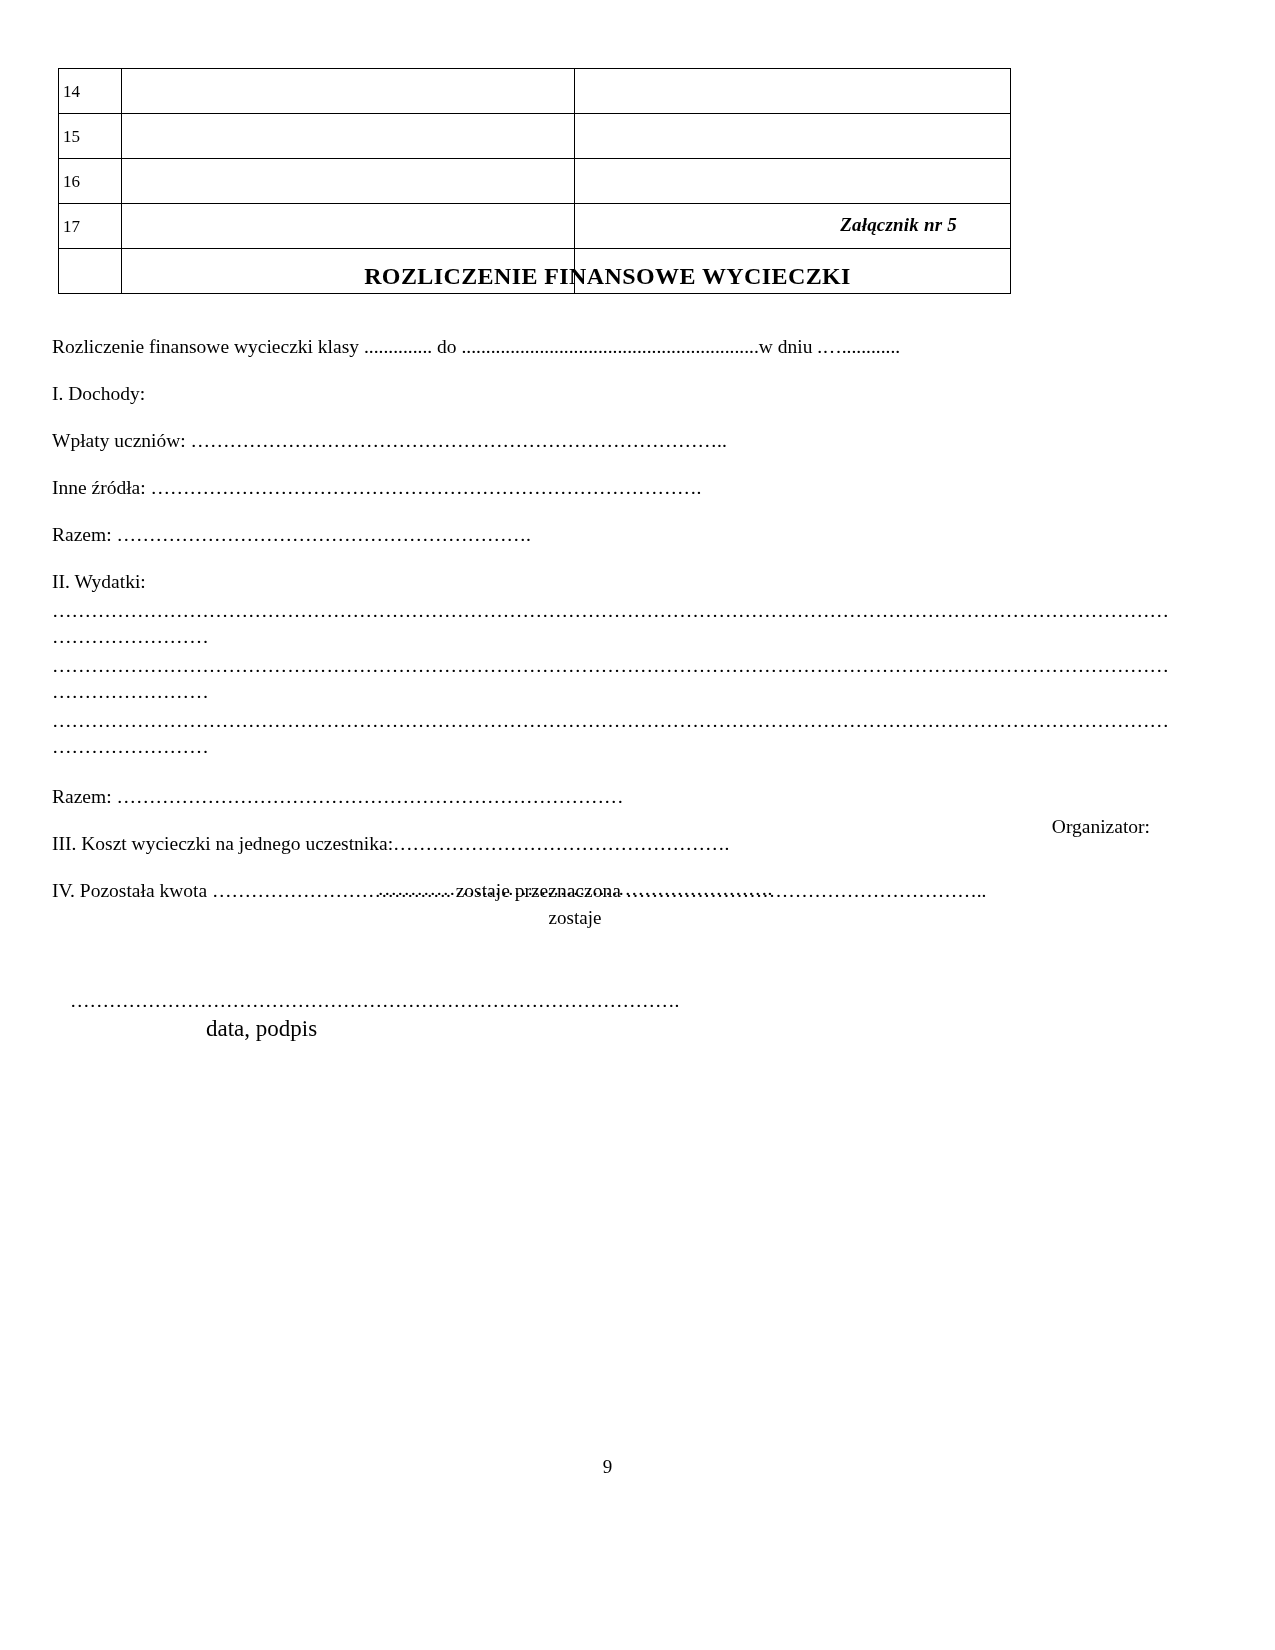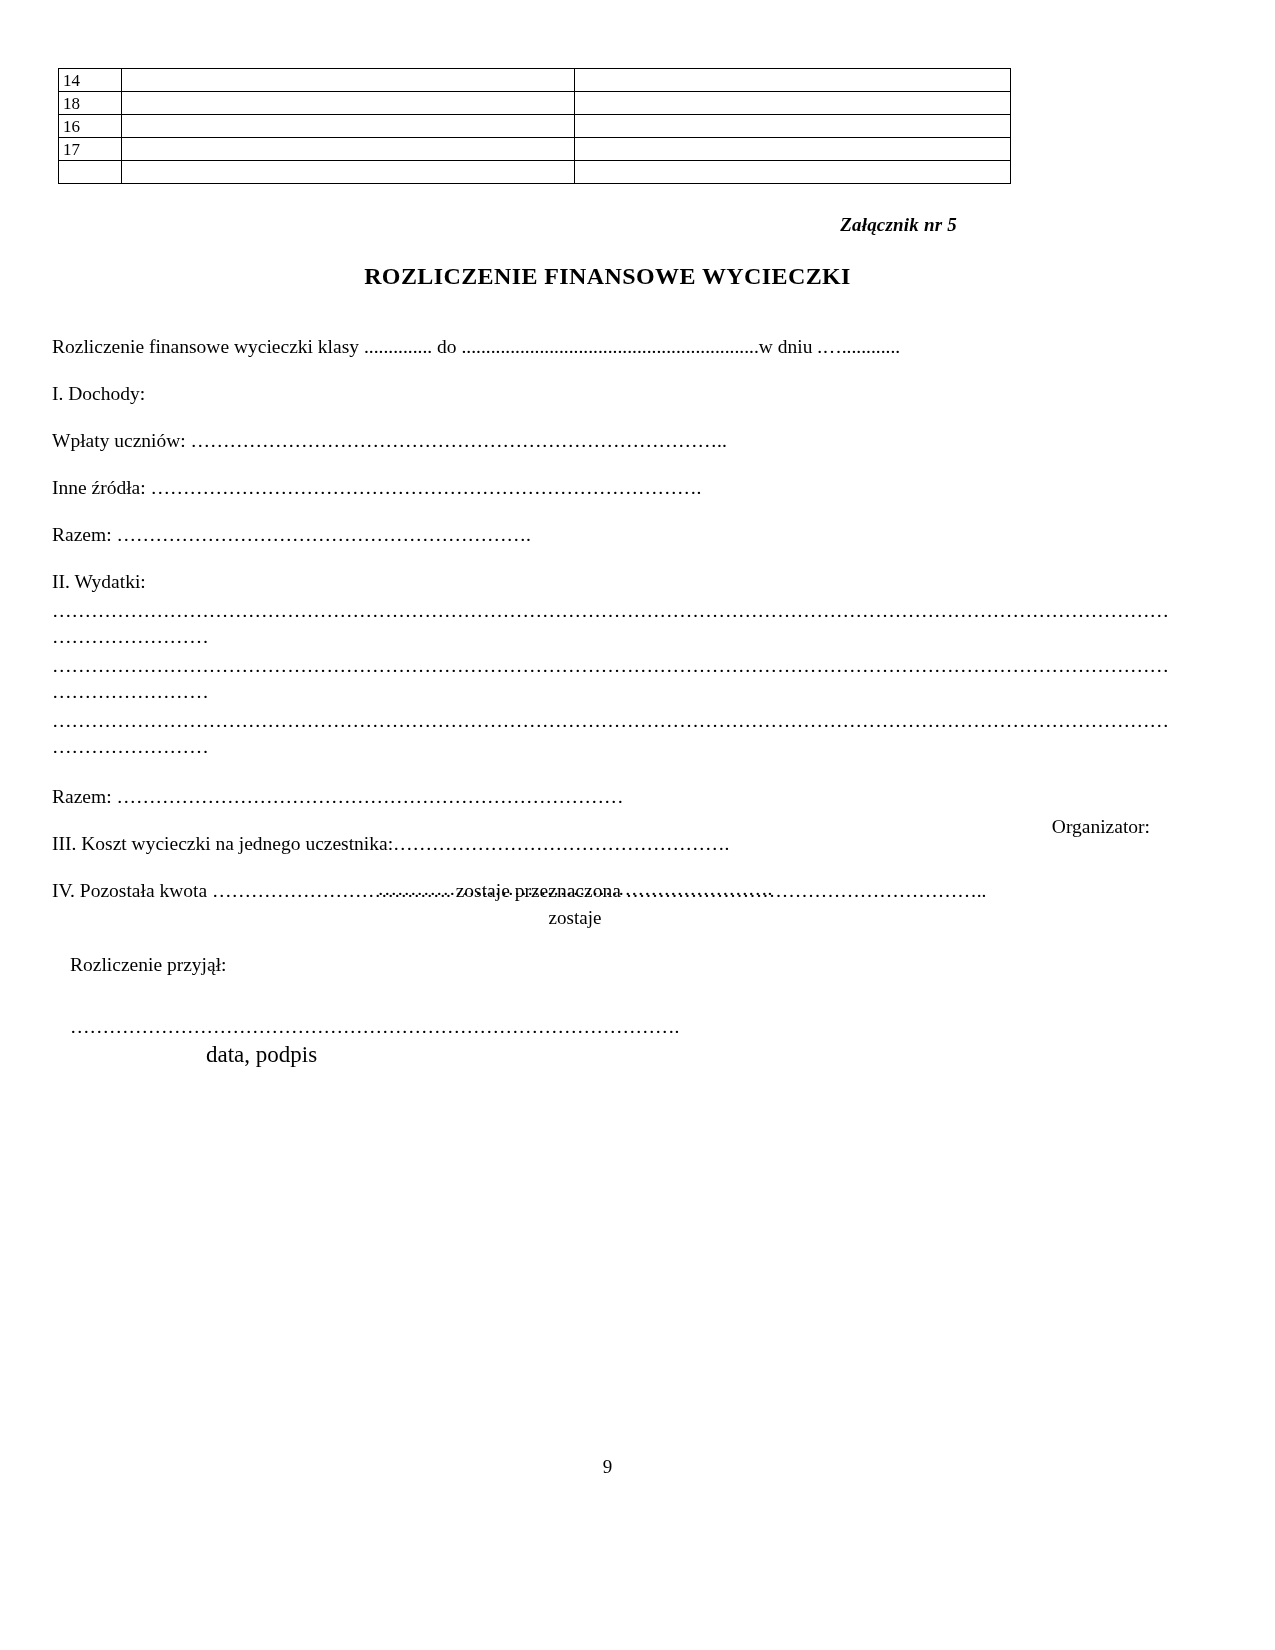--- a/index.html
+++ b/index.html
@@ -29,21 +29,21 @@
     position: absolute;
     left: 58px;
     top: 68px;
     width: 925px;
     border-collapse: collapse;
     table-layout: fixed;
   }
   .roster-table td {
     border: 1.6px solid #000000;
     height: 22px;
-    padding: 0 4px;
+    padding: 11px 4px;
     font-size: 17px;
     line-height: 21px;
     vertical-align: middle;
   }
   .col-num   { width: 54px; }
   .col-mid   { width: 444px; }
   .col-right { width: 427px; }
 
   
   .attachment-label {
@@ -154,21 +154,21 @@
 <div class="page">
 
   <table class="roster-table">
     <tbody>
       <tr>
         <td class="col-num">14</td>
         <td class="col-mid"></td>
         <td class="col-right"></td>
       </tr>
       <tr>
-        <td class="col-num">18</td>
+        <td class="col-num">15</td>
         <td class="col-mid"></td>
         <td class="col-right"></td>
       </tr>
       <tr>
         <td class="col-num">16</td>
         <td class="col-mid"></td>
         <td class="col-right"></td>
       </tr>
       <tr>
         <td class="col-num">17</td>
@@ -208,20 +208,19 @@
     <p class="line">IV. Pozostała kwota ………………………………. zostaje przeznaczona ………………………………………………..</p>
   </div>
 
   <div class="organizator-block">
     <div class="organizator-label">Organizator:</div>
     <div class="signature-dots">…………………………………………………….</div>
     <div class="signature-caption">zostaje</div>
   </div>
 
   <div class="accept-block">
-    <div class="accept-label">Rozliczenie przyjął:</div>
     <div class="accept-dots">………………………………………………………………………………….</div>
     <div class="accept-caption">data, podpis</div>
   </div>
 
   <div class="page-number">9</div>
 
 </div>
 
 </body></html>

